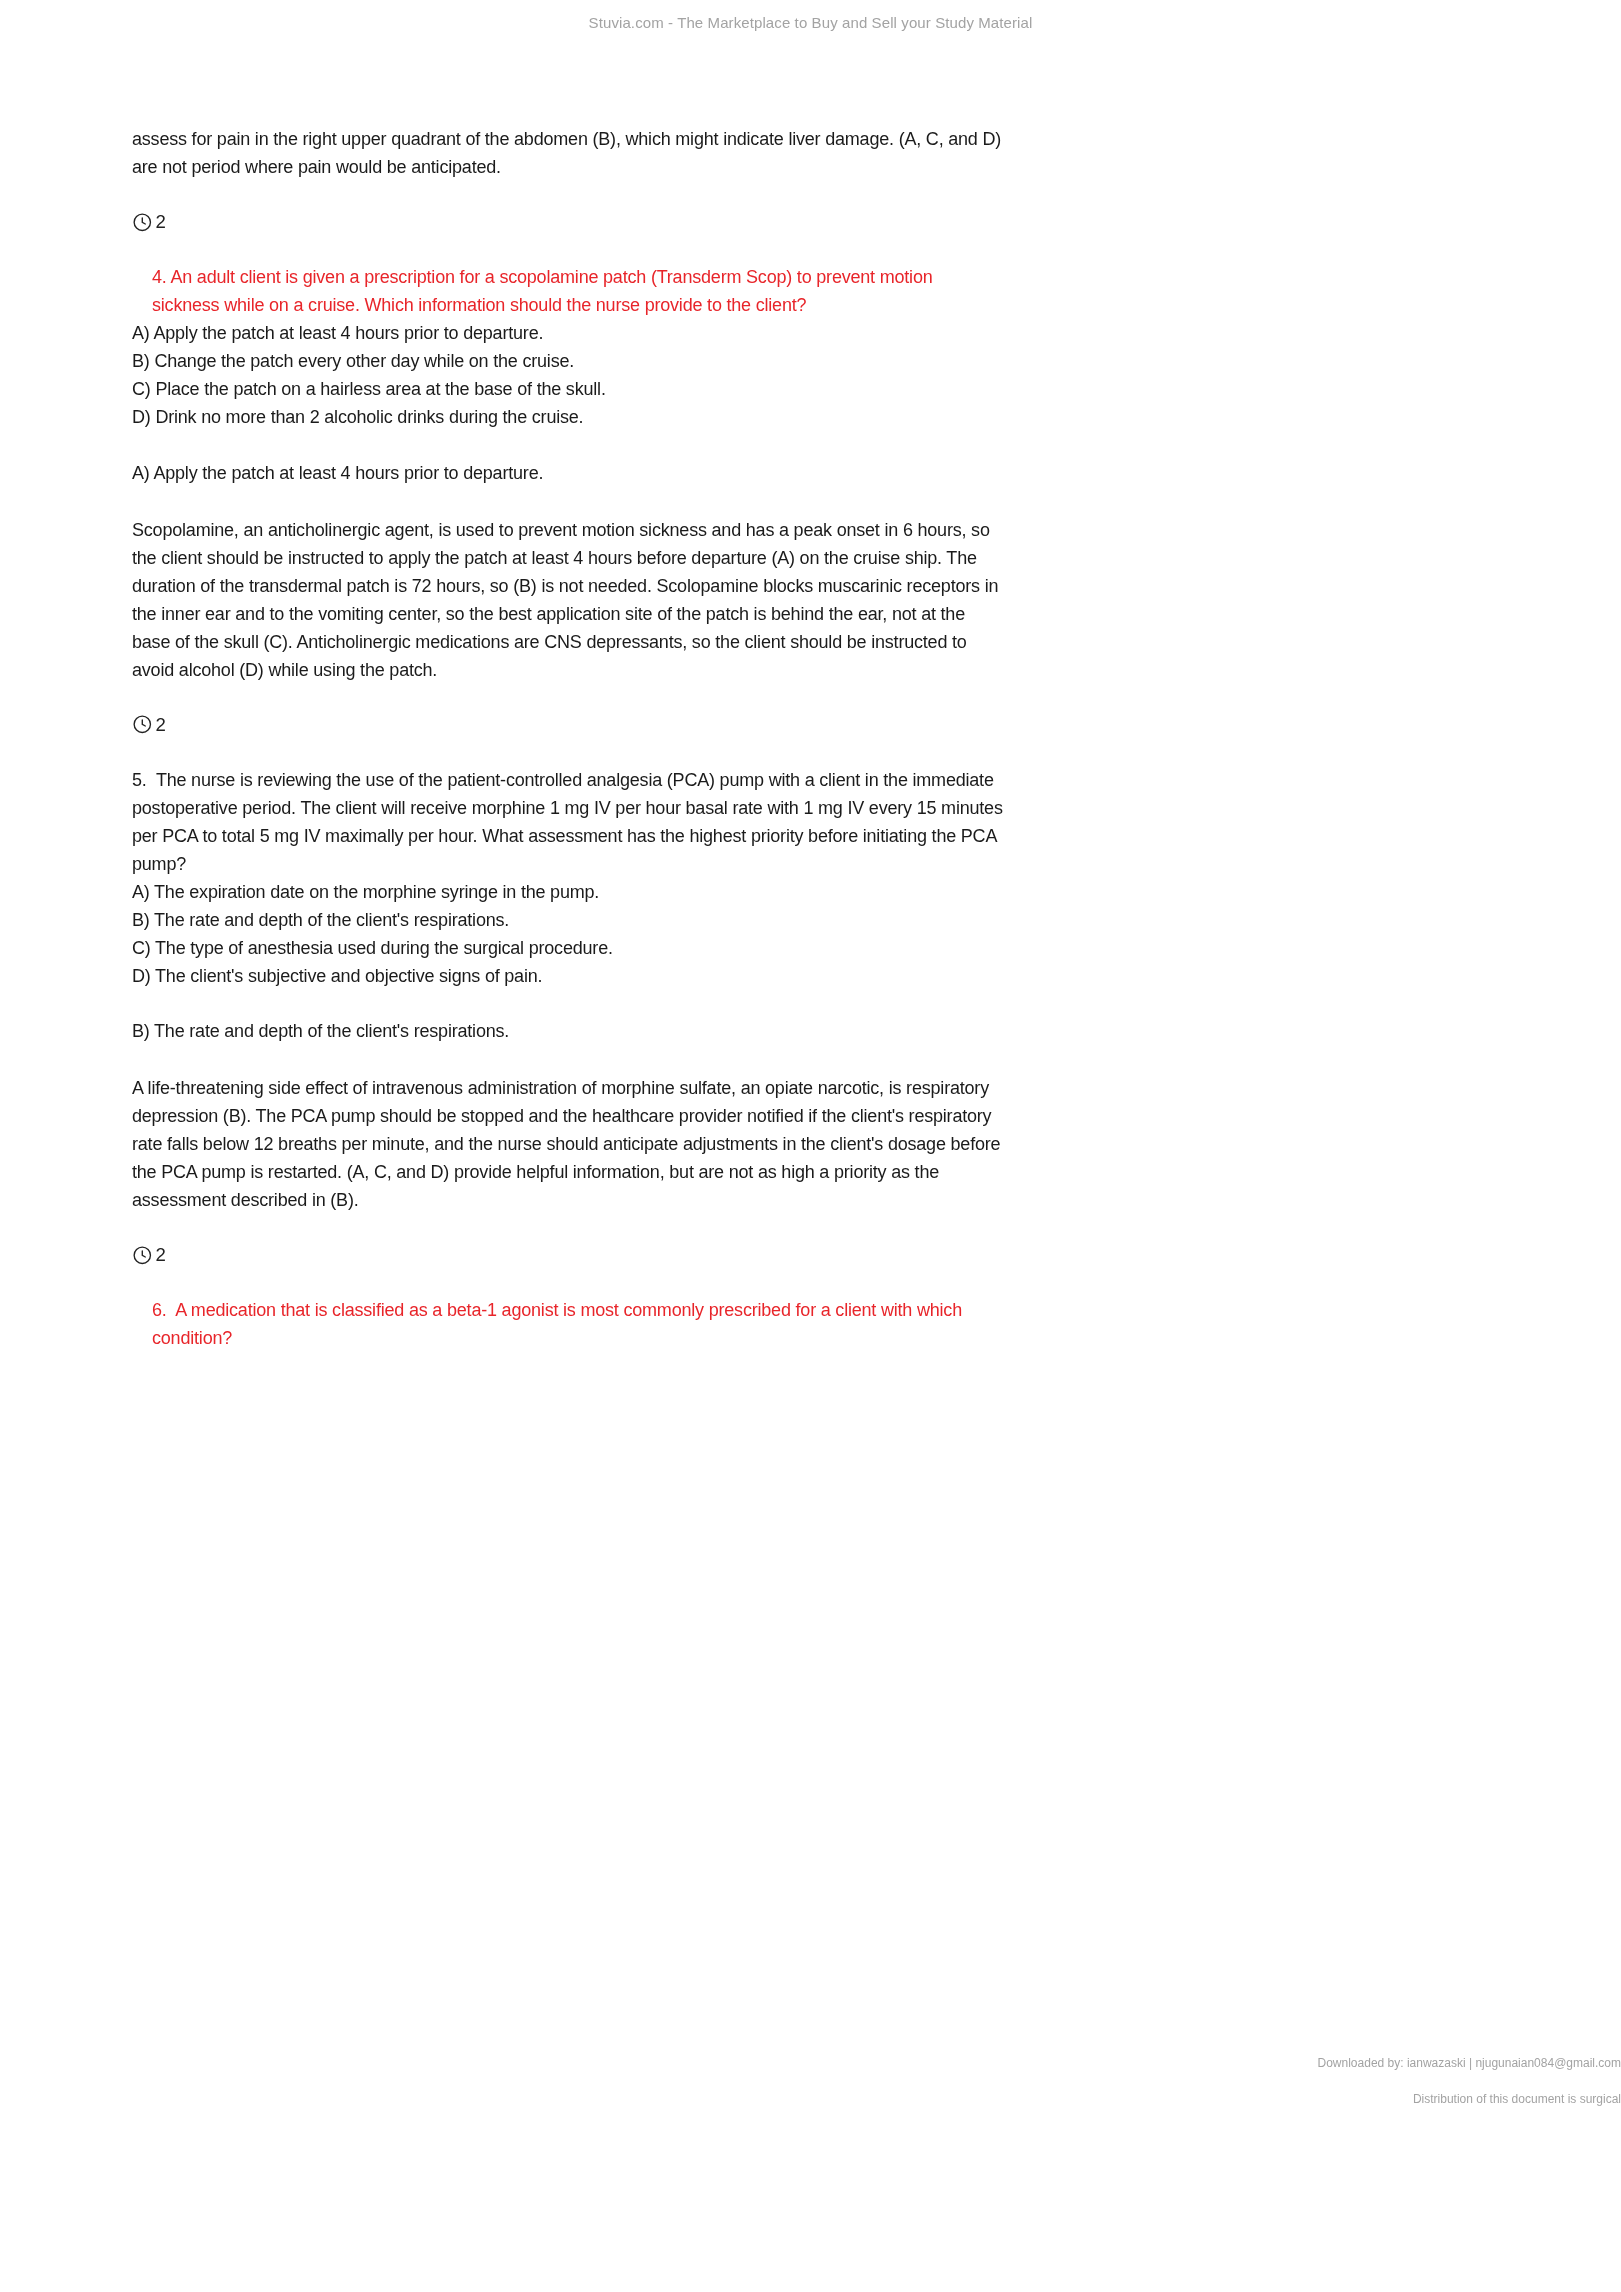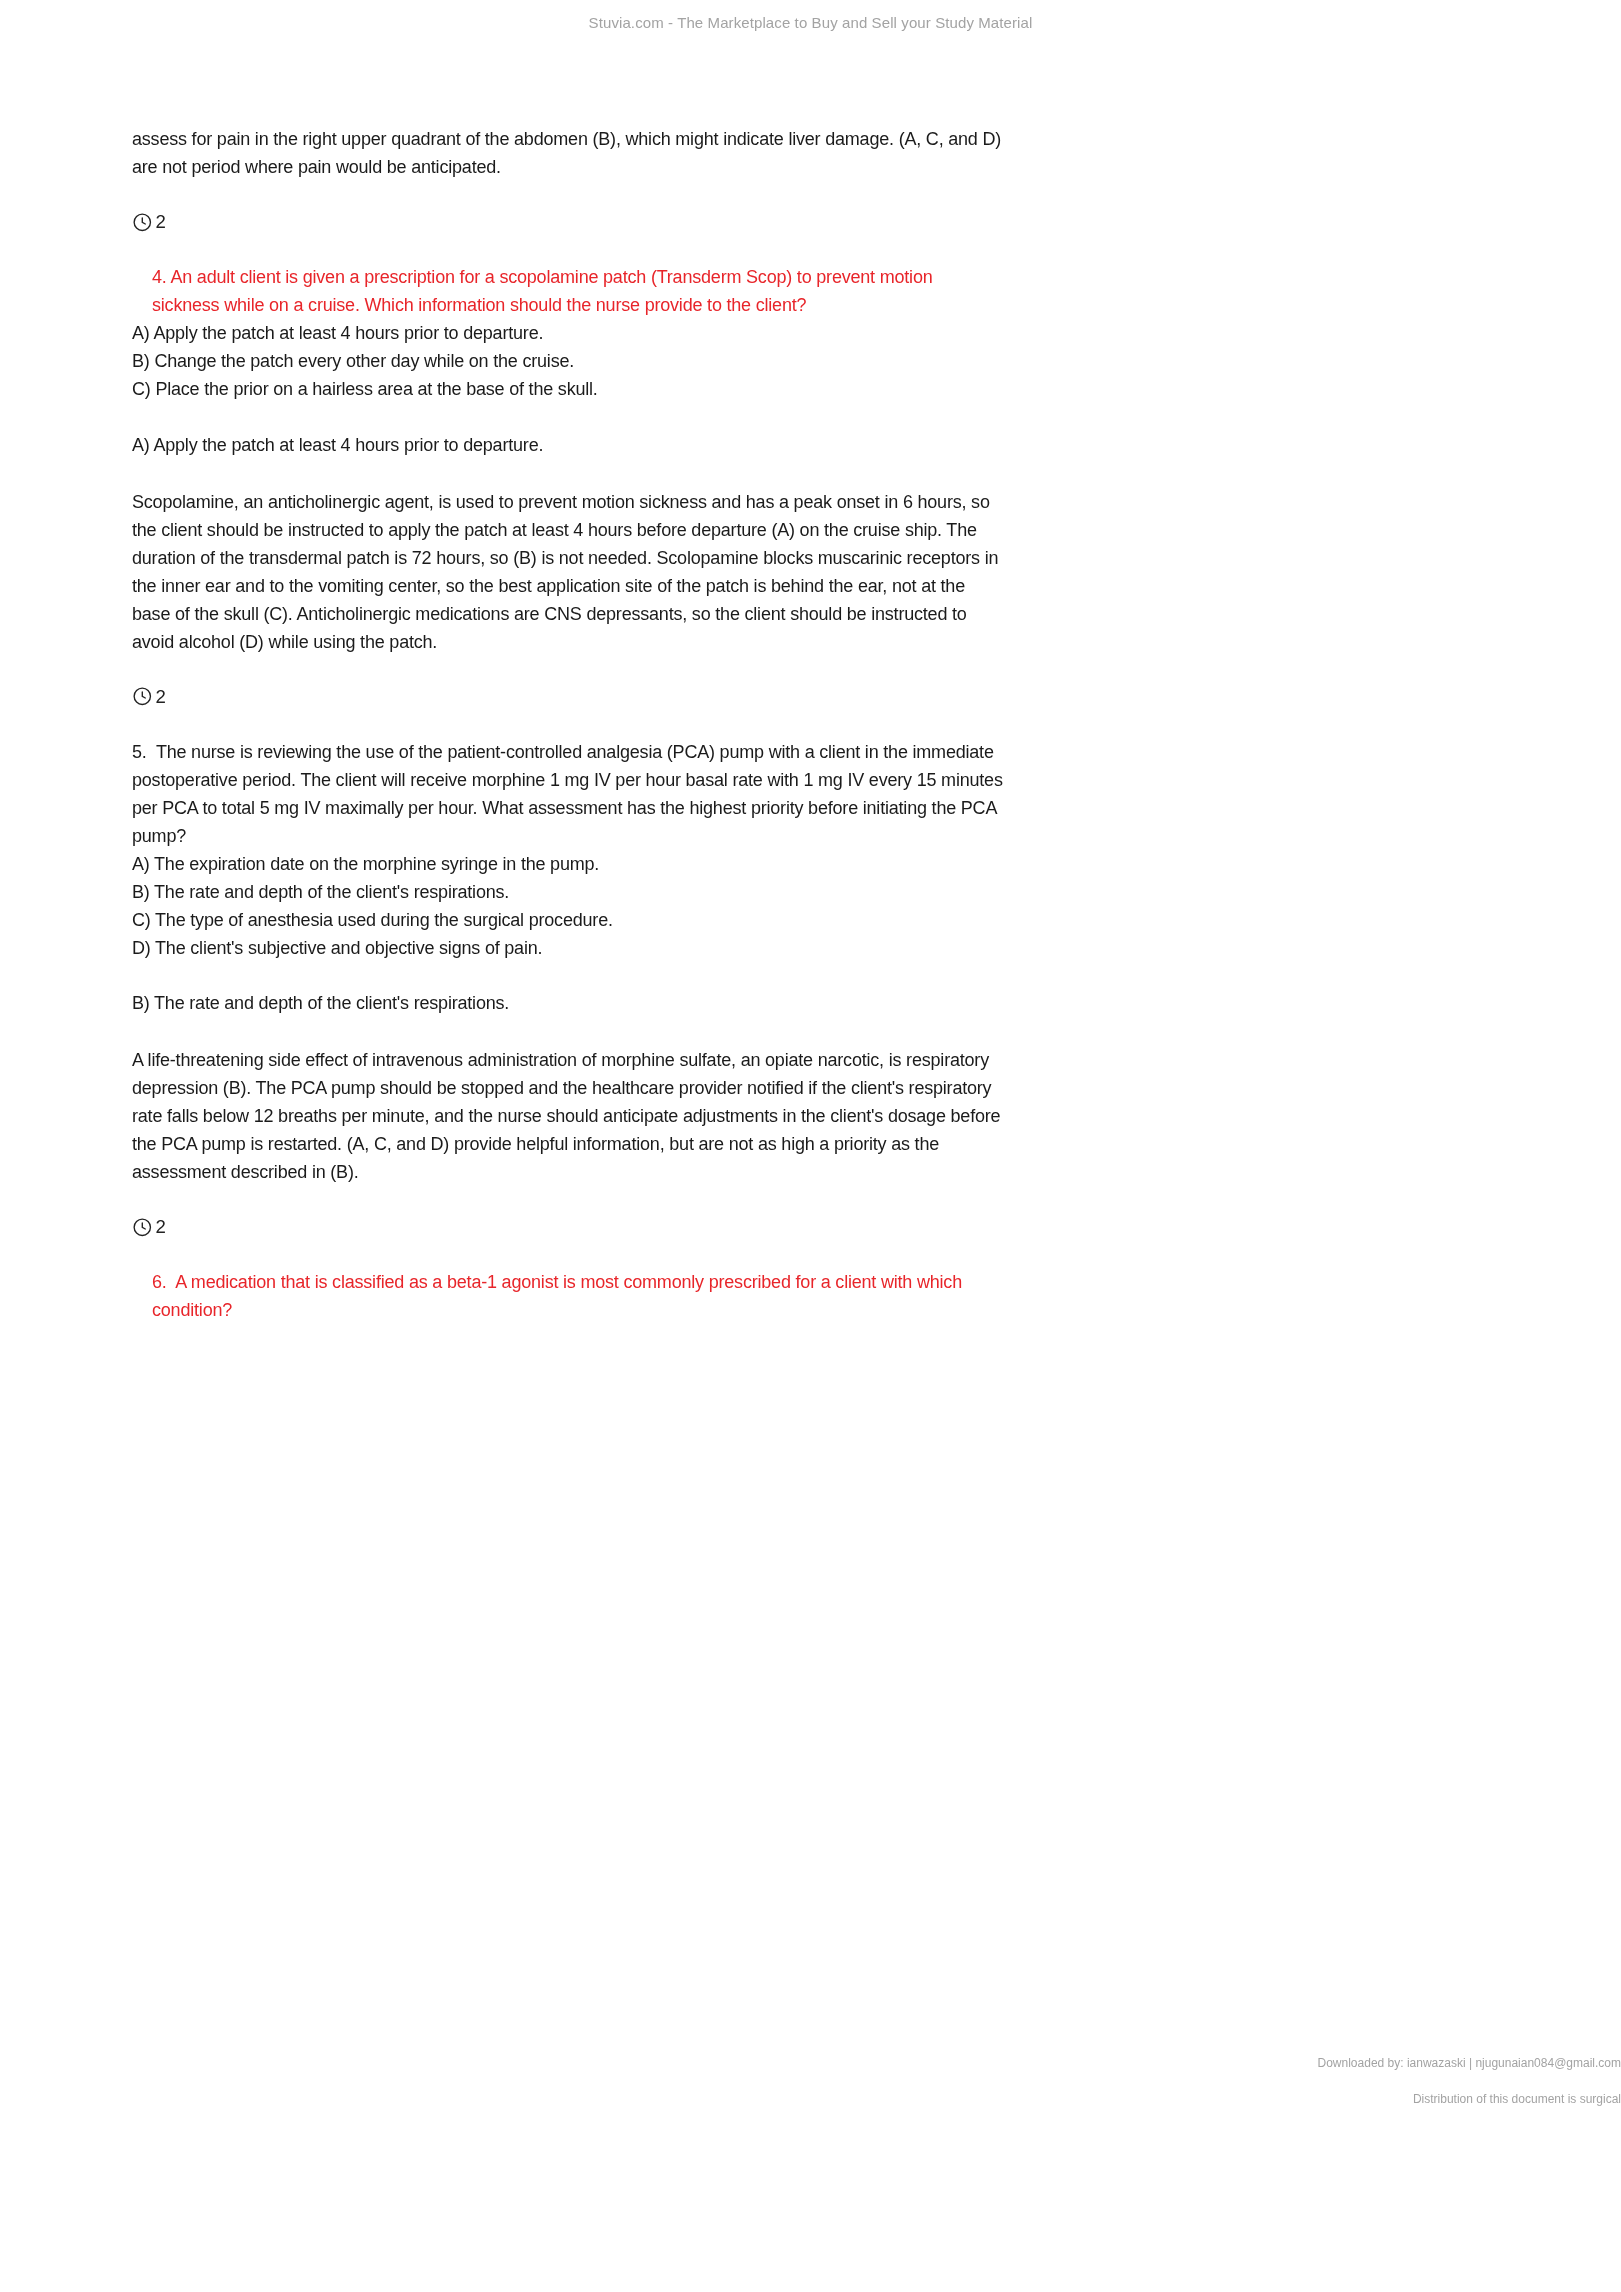--- a/index.html
+++ b/index.html
@@ -93,21 +93,22 @@
           <path d="M12 7v5l3.5 2" fill="none" stroke="#222222" stroke-width="1.6" stroke-linecap="round"></path>
         </svg>
       </span>
       <span class="count">2</span>
     </div>
 
     <div class="qblock">
       <div class="qtext question-red">4. An adult client is given a prescription for a scopolamine patch (Transderm Scop) to prevent motion sickness while on a cruise. Which information should the nurse provide to the client?</div>
       <div class="option">A) Apply the patch at least 4 hours prior to departure.</div>
       <div class="option">B) Change the patch every other day while on the cruise.</div>
-      <div class="option">C) Place the prior on a hairless area at the base of the skull.</div>
+      <div class="option">C) Place the patch on a hairless area at the base of the skull.</div>
+      <div class="option">D) Drink no more than 2 alcoholic drinks during the cruise.</div>
     </div>
 
     <div class="answer">A) Apply the patch at least 4 hours prior to departure.</div>
 
     <div class="para">Scopolamine, an anticholinergic agent, is used to prevent motion sickness and has a peak onset in 6 hours, so the client should be instructed to apply the patch at least 4 hours before departure (A) on the cruise ship. The duration of the transdermal patch is 72 hours, so (B) is not needed. Scolopamine blocks muscarinic receptors in the inner ear and to the vomiting center, so the best application site of the patch is behind the ear, not at the base of the skull (C). Anticholinergic medications are CNS depressants, so the client should be instructed to avoid alcohol (D) while using the patch.</div>
 
     <div class="badge-row">
       <span class="icon-wrap">
         <svg viewBox="0 0 24 24" width="20.6" height="20.6" aria-hidden="true">
           <circle cx="12" cy="12" r="9.5" fill="none" stroke="#222222" stroke-width="1.6"></circle>

